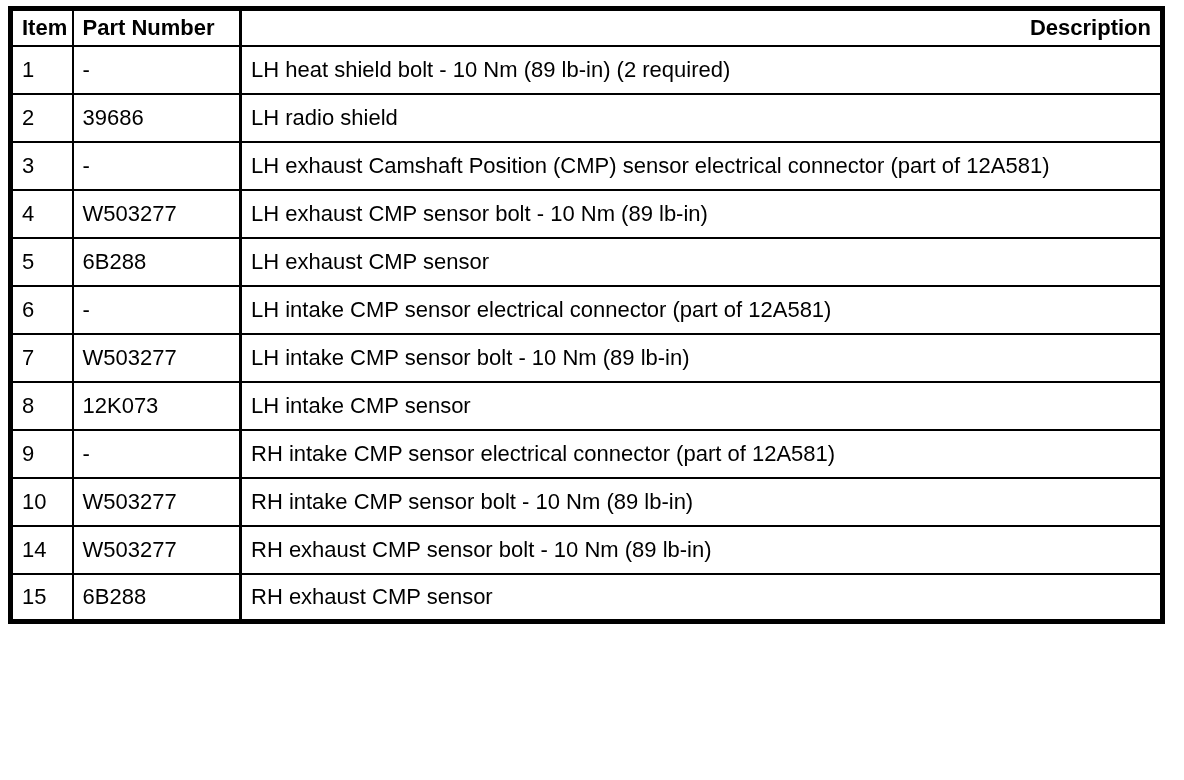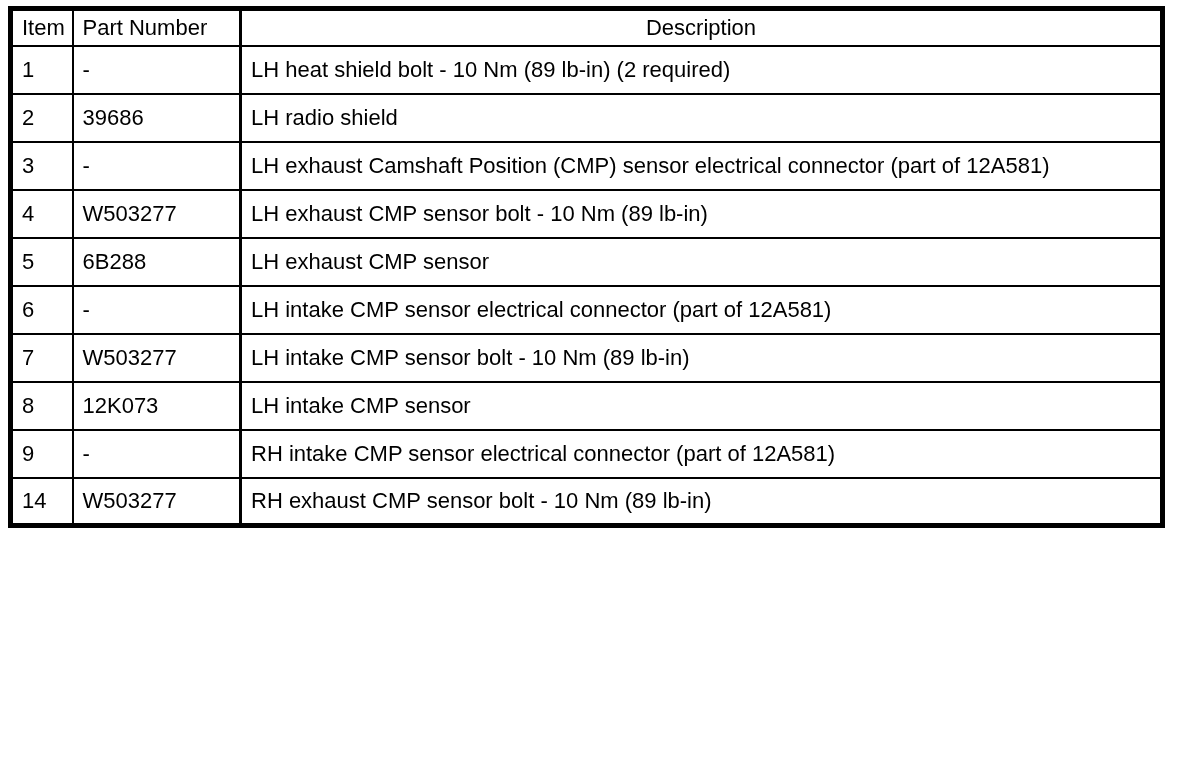--- a/index.html
+++ b/index.html
@@ -30,31 +30,31 @@
     padding: 0 9px;
     white-space: nowrap;
     overflow: hidden;
     vertical-align: middle;
     background: var(--bg-color, #ffffff);
   }
   .parts-table thead tr { height: 37px; }
   .parts-table tbody tr { height: 48px; }
   .parts-table th {
     font-size: 22px;
-    font-weight: normal;
+    font-weight: bold;
     text-align: left;
   }
   .parts-table td {
     font-size: 22px;
     font-weight: normal;
     text-align: left;
   }
   col.col-item        { width: 62px; }
   col.col-part_number { width: 168px; }
-  th.col-description  { text-align: center; }
+  th.col-description  { text-align: right; }
   
   .col-part_number    { border-right-width: 3px !important; }
 </style>
 </head>
 <body>
 
 <table class="parts-table">
   <colgroup>
     <col class="col-item">
     <col class="col-part_number">
@@ -107,18 +107,28 @@
         <td class="col-item">8</td>
         <td class="col-part_number">12K073</td>
         <td class="col-description">LH intake CMP sensor</td>
       </tr>
       <tr>
         <td class="col-item">9</td>
         <td class="col-part_number">-</td>
         <td class="col-description">RH intake CMP sensor electrical connector (part of 12A581)</td>
       </tr>
       <tr>
+        <td class="col-item">10</td>
+        <td class="col-part_number">W503277</td>
+        <td class="col-description">RH intake CMP sensor bolt - 10 Nm (89 lb-in)</td>
+      </tr>
+      <tr>
         <td class="col-item">14</td>
         <td class="col-part_number">W503277</td>
         <td class="col-description">RH exhaust CMP sensor bolt - 10 Nm (89 lb-in)</td>
+      </tr>
+      <tr>
+        <td class="col-item">15</td>
+        <td class="col-part_number">6B288</td>
+        <td class="col-description">RH exhaust CMP sensor</td>
       </tr>
     </tbody>
 </table>
 
 </body></html>

